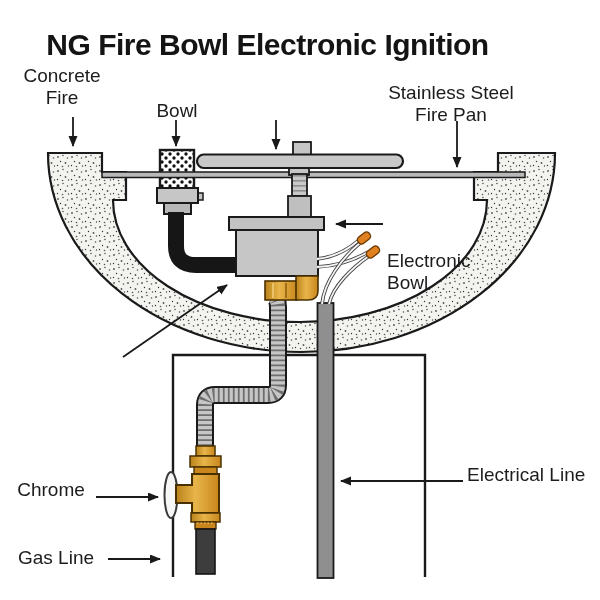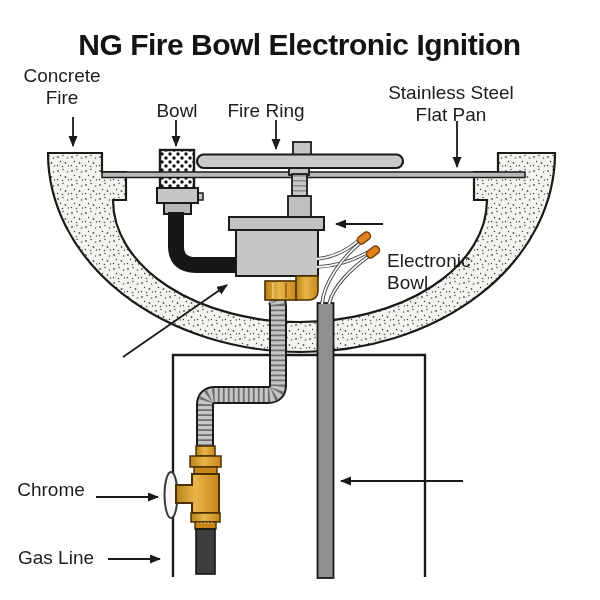--- a/index.html
+++ b/index.html
@@ -4,21 +4,21 @@
 <style>
   :root{
     --line:#1a1a1a; --metal_gray:#c6c6c6; --concrete:#f3f3ef; --brass:#d79a2c;
     --wire_nut_orange:#e0801f; --conduit_gray:#8f8f8f; --gas_line_dark:#3d3d3d; --background:#ffffff;
   }
   html,body{margin:0;padding:0;background:var(--background);}
   .stage{position:relative;width:600px;height:600px;background:var(--background);
          font-family:"Liberation Sans",sans-serif;color:var(--line);overflow:hidden;}
   svg{position:absolute;left:0;top:0;}
   .page-title{position:absolute;left:0;top:28px;width:535px;text-align:center;
-      font-size:30px;font-weight:700;letter-spacing:-0.5px;color:#141414;padding-left:32px;}
+      font-size:30px;font-weight:700;letter-spacing:-0.5px;color:#141414;}
   .lbl{position:absolute;font-size:19px;line-height:22px;color:#1c1c1c;white-space:nowrap;}
   .lbl.centered{transform:translateX(-50%);text-align:center;}
   .lbl span{display:block;}
   .fill-metal{fill:var(--metal_gray);}
   .fill-conduit{fill:var(--conduit_gray);} .fill-gas{fill:var(--gas_line_dark);}
   .ol{stroke:var(--line);} 
 </style>
 </head>
 <body>
 
@@ -148,37 +148,37 @@
 
   <div class="lbl centered" style="left:62px;top:65px;">
     <span>Concrete</span>
     <span>Fire</span>
   </div>
 
   <div class="lbl centered" style="left:177px;top:100px;">
     <span>Bowl</span>
   </div>
 
-  <div class="lbl centered" style="left:266px;top:100px;">
-    <span>Fire Ring</span>
-  </div>
 
   <div class="lbl centered" style="left:451px;top:82px;">
     <span>Stainless Steel</span>
-    <span>Flat Pan</span>
+    <span>Fire Pan</span>
   </div>
 
   <div class="lbl" style="left:387px;top:210px;margin-top:40px;">
     <span>Electronic</span>
     <span>Bowl</span>
   </div>
 
 
   <div class="lbl centered" style="left:51px;top:479px;">
     <span>Chrome</span>
   </div>
 
   <div class="lbl" style="left:18px;top:547px;">
     <span>Gas Line</span>
   </div>
 
+  <div class="lbl" style="left:467px;top:464px;">
+    <span>Electrical Line</span>
+  </div>
 
 </div>
 
 </body></html>

